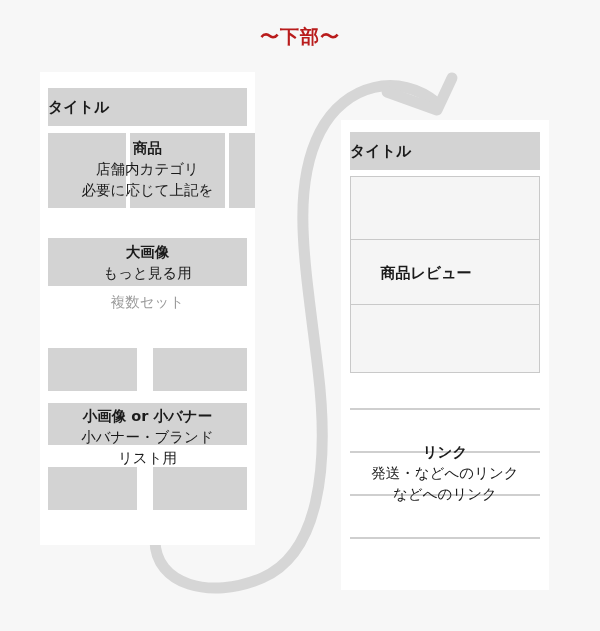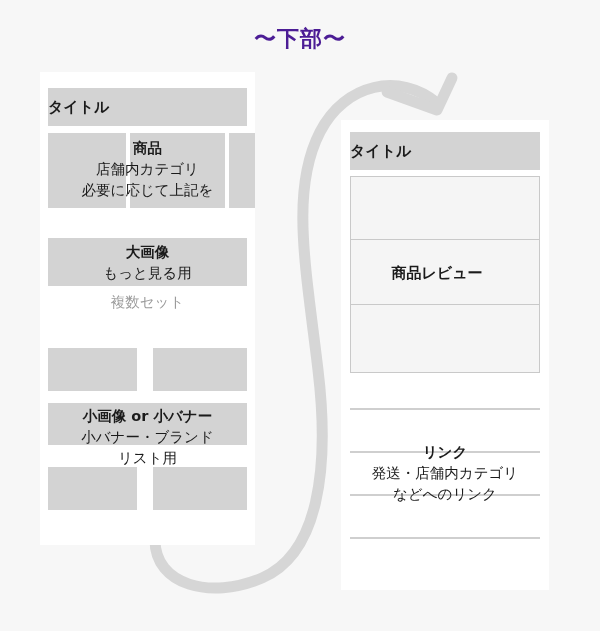--- a/index.html
+++ b/index.html
@@ -20,23 +20,23 @@
     height: 631px;
   }
 
   
   .page-title {
     position: absolute;
     left: 0;
     top: 24px;
     width: 600px;
     text-align: center;
-    font-size: 22px;
+    font-size: 19px;
     font-weight: bold;
-    color: #4c1d95;
+    color: #b91c1c;
     letter-spacing: 1px;
   }
 
   
   .arrow-layer {
     position: absolute;
     left: 0;
     top: 0;
     width: 600px;
     height: 631px;
@@ -157,29 +157,29 @@
   </div>
 
   <div id="right-panel" class="panel">
 
     <div class="block" style="left:9px; top:12px; width:190px; height:38px;"></div>
     <div class="bar-label" style="left:9px; top:24px; width:190px;">タイトル</div>
 
     <div class="cell" style="left:9px; top:56px; width:190px; height:64px;"></div>
 
     <div class="cell" style="left:9px; top:119px; width:190px; height:66px;"></div>
-    <div class="cell-label" style="left:21px; top:144px; width:150px;">商品レビュー</div>
+    <div class="cell-label" style="left:10px; top:144px; width:150px;">商品レビュー</div>
 
     <div class="cell" style="left:9px; top:184px; width:190px; height:69px;"></div>
 
     <div class="rule" style="left:9px; top:288px; width:190px;"></div>
     <div class="rule" style="left:9px; top:331px; width:190px;"></div>
     <div class="rule" style="left:9px; top:374px; width:190px;"></div>
     <div class="rule" style="left:9px; top:417px; width:190px;"></div>
 
     <div class="overlay-text" style="left:0px; top:322px; width:208px;">
       <div class="b">リンク</div>
-      <div>発送・店舗内カテゴリ</div>
+      <div>発送・などへのリンク</div>
       <div>などへのリンク</div>
     </div>
   </div>
 
 </div>
 
 </body></html>

